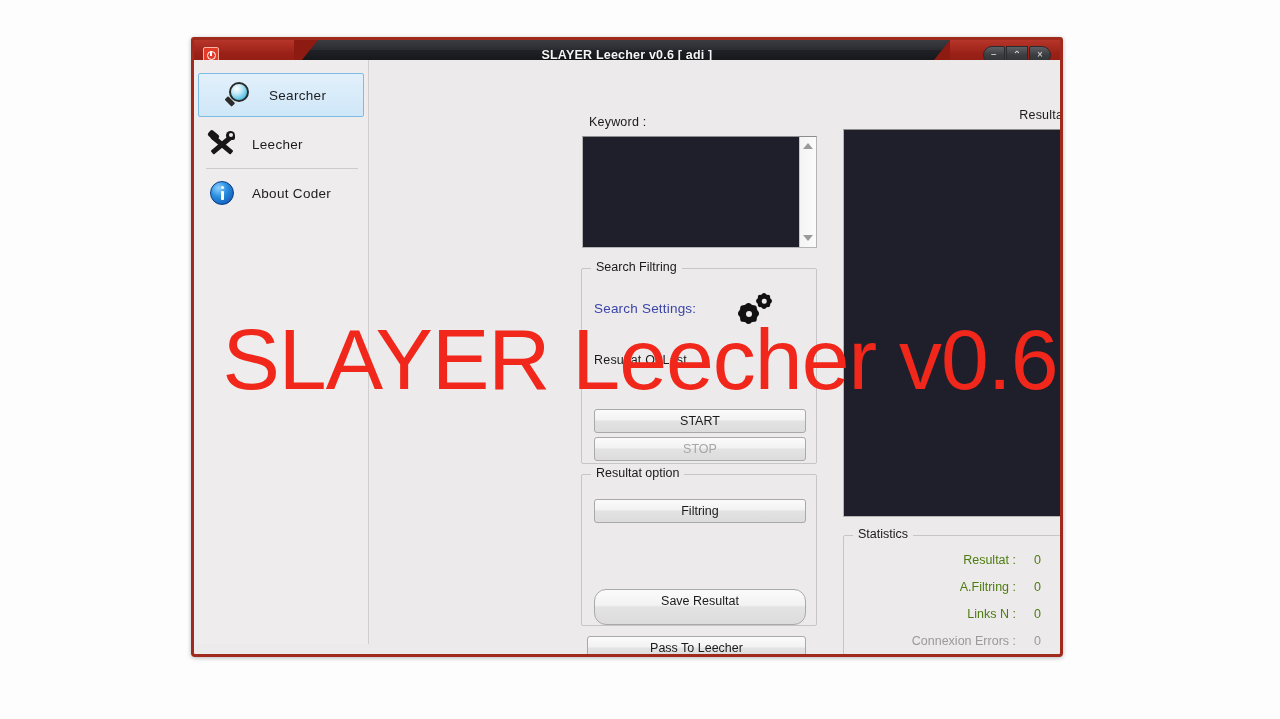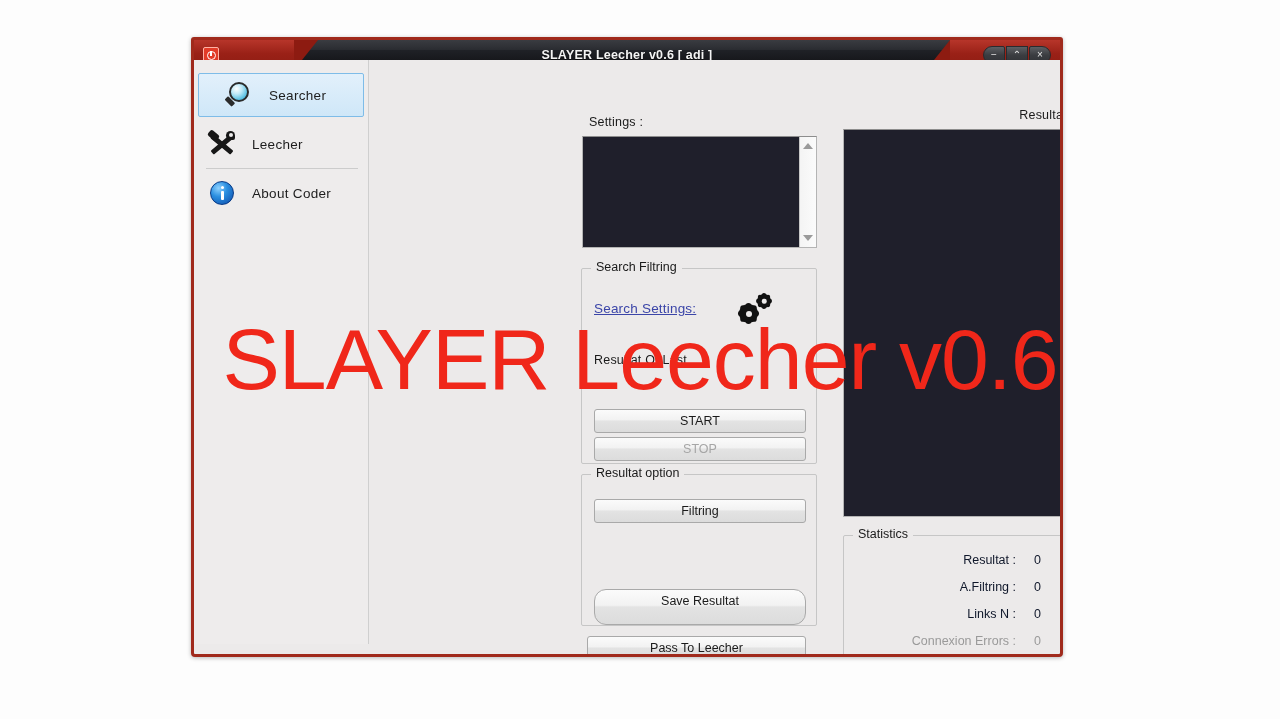--- a/index.html
+++ b/index.html
@@ -257,21 +257,21 @@
   }
   .dropdown .caret {
     position: absolute; right: 9px; top: 50%;
     margin-top: -2px;
     width: 0; height: 0;
     border-left: 5px solid transparent;
     border-right: 5px solid transparent;
     border-top: 6px solid #111;
   }
 
-  .link-label { color: #3b45a8; font-size: 13.5px; letter-spacing: 0.2px; text-decoration: underline; }
+  .link-label { color: #3b45a8; font-size: 13.5px; letter-spacing: 0.2px; }
 
   
   .gears { position: absolute; width: 40px; height: 34px; }
   .gear { position: absolute; background: #111; border-radius: 50%; }
   .gear:after {
     content:""; position:absolute; left:50%; top:50%;
     transform: translate(-50%,-50%);
     background:#eceaea; border-radius:50%;
   }
   .gear.big { left: 2px; top: 11px; width: 19px; height: 19px;
@@ -285,21 +285,21 @@
                 -5.8px 0 0 -4.8px #111, 5.8px 0 0 -4.8px #111,
                 -4.1px -4.1px 0 -4.9px #111, 4.1px -4.1px 0 -4.9px #111,
                 -4.1px 4.1px 0 -4.9px #111, 4.1px 4.1px 0 -4.9px #111; }
   .gear.small:after { width: 4.5px; height: 4.5px; }
 
   
   .stat-row {
     position: absolute;
     display: flex; align-items: center;
     font-size: 12.5px;
-    color: #0f172a;
+    color: #4d7c0f;
   }
   .stat-row .stat-key { width: 172px; text-align: right; }
   .stat-row .stat-val { margin-left: 18px; }
   .stat-row.muted { color: #9a9a9a; }
 
   
   #watermark {
     position: absolute;
     left: 0; top: 0; width: 1280px; height: 719px;
     display: flex; align-items: center; justify-content: center;
@@ -368,21 +368,21 @@
             <span class="circle"></span>
               <span class="i-dot"></span>
               <span class="i-stem"></span>
           </span>
           <span class="nav-label">About Coder</span>
         </div>
       </div>
 
       <div id="content">
 
-        <div class="field-label" style="position:absolute; left:219px; top:55px;">Settings :</div>
+        <div class="field-label" style="position:absolute; left:219px; top:55px;">Keyword :</div>
 
         <div class="dark-box" style="position:absolute; left:212px; top:76px; width:235px; height:112px;">
           <div class="scroll-col">
             <span class="scroll-arrow up"></span>
             <span class="scroll-arrow down"></span>
           </div>
         </div>
 
         <div class="groupbox" style="left:211px; top:208px; width:236px; height:196px;">
           <span class="legend">Search Filtring</span>

